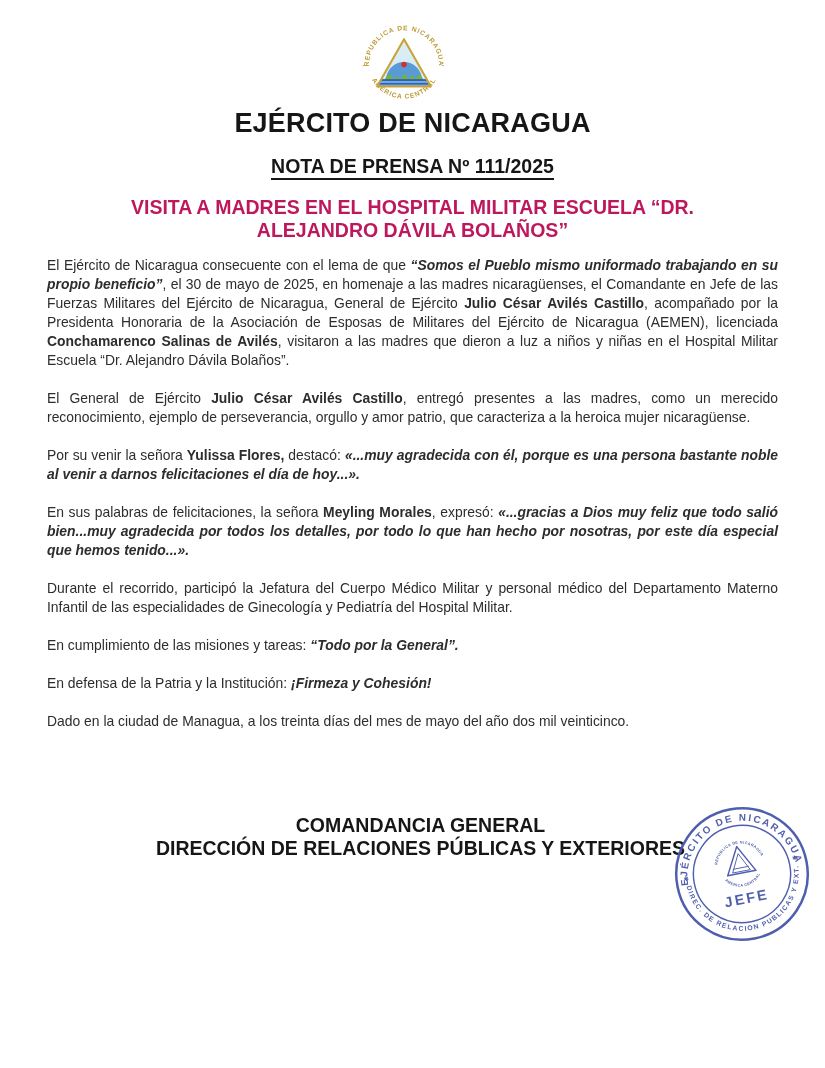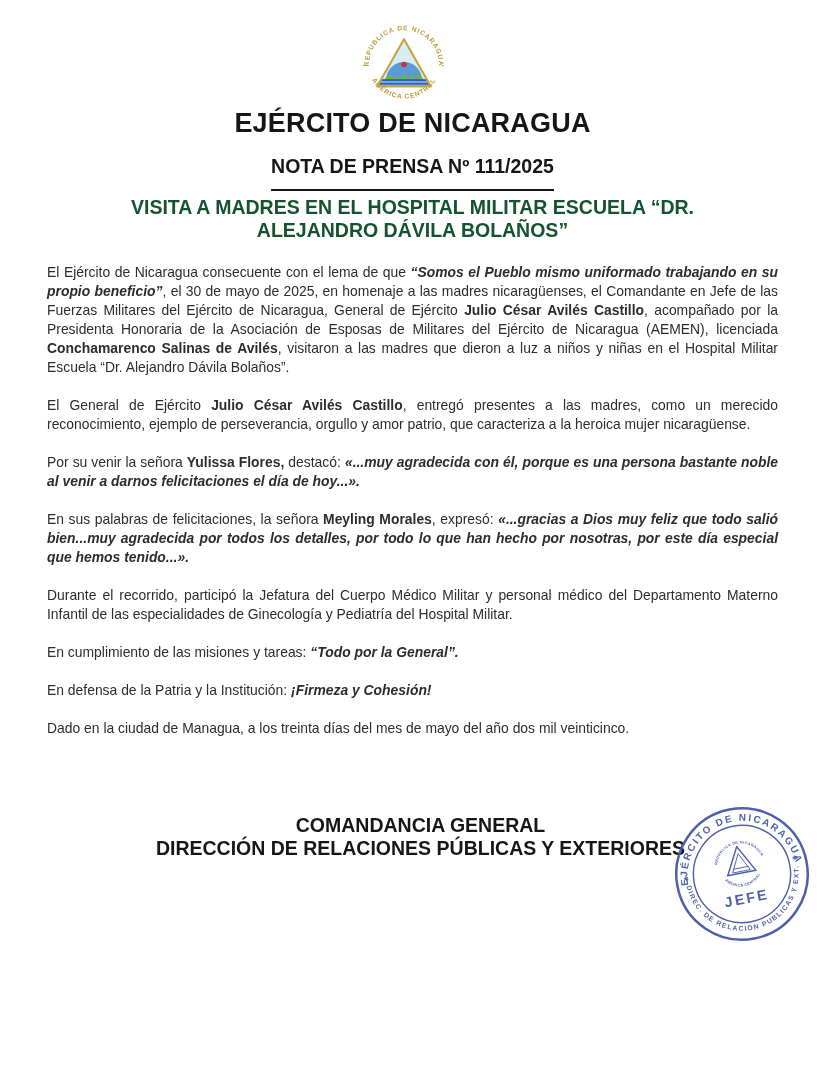--- a/index.html
+++ b/index.html
@@ -24,30 +24,30 @@
   
   .org-title {
     position: absolute; top: 108px; left: 0; right: 0;
     text-align: center; font-size: 27px; font-weight: bold;
     color: #161616; letter-spacing: 0.2px;
   }
   .press-note {
     position: absolute; top: 155px; left: 0; right: 0;
     text-align: center; font-size: 19.5px; font-weight: bold; color: #161616;
   }
-  .press-note span { border-bottom: 2px solid #161616; padding-bottom: 12px; }
+  .press-note span { border-bottom: 2px solid #161616; padding-bottom: 1px; }
   .subject {
     position: absolute; top: 196px; left: 0; right: 0;
     text-align: center; font-size: 19.5px; font-weight: bold;
-    line-height: 22.5px; color: #14532d;
+    line-height: 22.5px; color: #be185d;
   }
 
   
   .body-text {
-    position: absolute; top: 263px; left: 47px; width: 731px;
+    position: absolute; top: 256px; left: 47px; width: 731px;
     font-size: 13.9px; line-height: 19px; text-align: justify;
   }
   .para { margin: 0 0 19px 0; }
   .para.gap-large { }
   .run.n  { font-weight: normal; font-style: normal; }
   .run.b  { font-weight: bold; }
   .run.bi { font-weight: bold; font-style: italic; }
 
   
   .signature {

